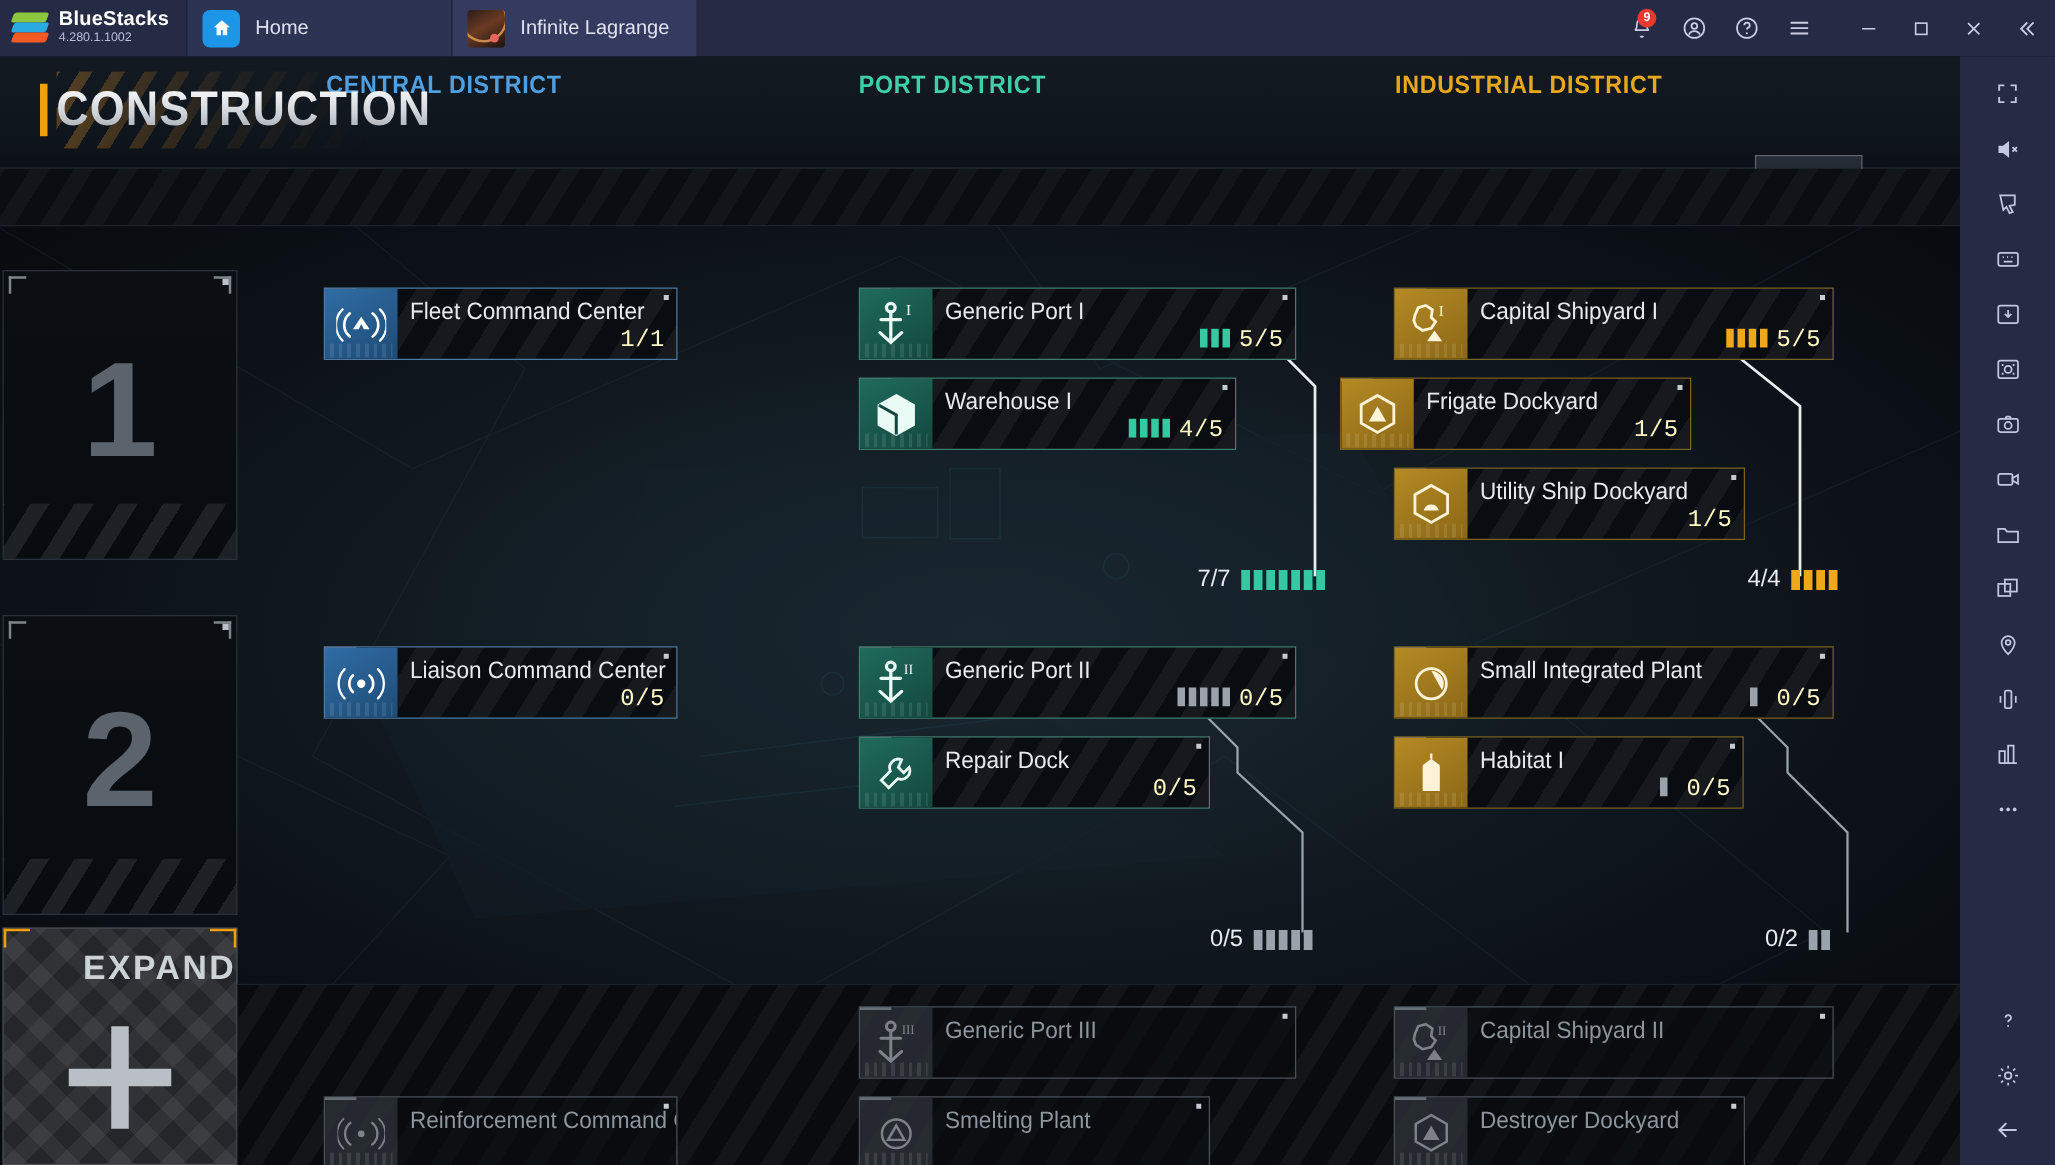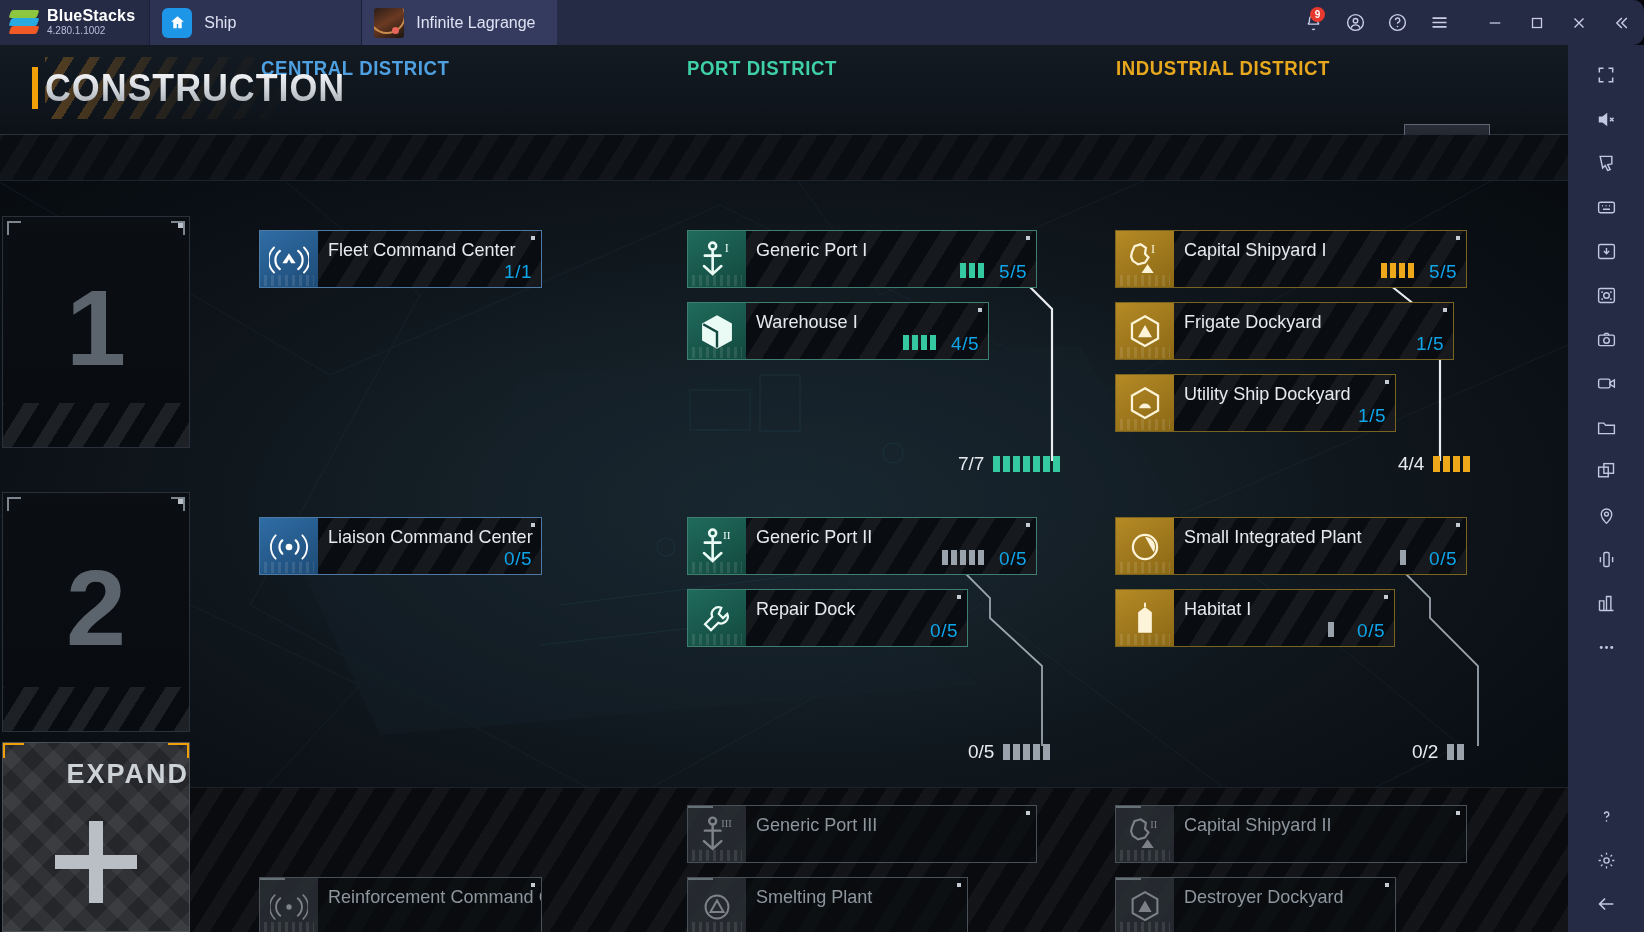--- a/index.html
+++ b/index.html
@@ -10,21 +10,20 @@
     overflow: hidden;
   }
 
   
   .titlebar {
     position: absolute; top: 0; left: 0;
     width: 1644px; height: 45px;
     background: #262b45;
     display: flex; align-items: stretch;
     z-index: 50;
-    border-radius: 11px;
   }
   .bs-logo-wrap {
     display: flex; align-items: center; gap: 9px;
     padding: 0 14px 0 10px;
     background: #262b45;
   }
   .bs-stack { width: 28px; height: 28px; position: relative; }
   .bs-stack i {
     position: absolute; left: 0; width: 28px; height: 8px;
     border-radius: 2px; display: block;
@@ -241,21 +240,21 @@
       repeating-linear-gradient(90deg, rgba(255,255,255,.20) 0 3px, rgba(0,0,0,0) 3px 7px);
     opacity: .5;
   }
   .card .cname {
     position: absolute; left: 68px; top: 8px;
     font-size: 19px; color: #e6eaee; white-space: nowrap;
     transform: scaleX(.95); transform-origin: left center;
   }
   .card .cnt {
     position: absolute; right: 9px; bottom: 4px;
-    font-size: 19px; color: #0ea5e9; letter-spacing: .5px;
+    font-size: 19px; color: #fef9c3; letter-spacing: .5px; font-family: Liberation Mono, monospace;
   }
   .card .bars {
     position: absolute; bottom: 9px; display: flex; gap: 3px; align-items: flex-end;
   }
   .card .bars i { display: block; width: 6px; height: 15px; }
   .card .nub {
     position: absolute; right: 6px; top: 5px; width: 4px; height: 4px; background: #c4cbd2;
   }
   .card .nub-l {
     position: absolute; left: -1px; top: -1px; width: 26px; height: 3px; background: #9aa4ad;
@@ -316,21 +315,21 @@
       <div class="bs-ver">4.280.1.1002</div>
     </div>
   </div>
 
   <div class="tab home">
     <div class="tab-ico home-ico">
       <svg width="17" height="17" viewBox="0 0 24 24">
           <path d="M12 3 3 11h3v9h5v-6h2v6h5v-9h3z" fill="#fff"></path>
         </svg>
     </div>
-    <span class="tab-label">Ship</span>
+    <span class="tab-label">Home</span>
   </div>
 
   <div class="tab active">
     <div class="tab-ico game-ico"></div>
     <span class="tab-label">Infinite Lagrange</span>
   </div>
 
   <div class="tb-spacer"></div>
 
   <div class="tb-icons">
@@ -655,21 +654,21 @@
     <div class="cname">Capital Shipyard I</div>
     <div class="bars" style="right:52px">
       <i class="bar-gold"></i>
         <i class="bar-gold"></i>
         <i class="bar-gold"></i>
         <i class="bar-gold"></i>
     </div>
     <div class="cnt">5/5</div>
   </div>
 
-  <div class="card gold" style="left:1115px; top:257px; width:339px">
+  <div class="card gold" style="left:1072px; top:257px; width:281px">
     <div class="stripes"></div>
     <span class="nub-l"></span>
     <span class="nub"></span>
     <div class="icon">
       <svg width="40" height="40" viewBox="0 0 46 46" fill="none" stroke="#fdf3d8" stroke-width="2.6">
         <path d="M23 5 L38 13.5 V30.5 L23 39 L8 30.5 V13.5 Z"></path>
         <path d="M23 15 L31 29 H15 Z" fill="#fdf3d8" stroke="none"></path>
       </svg>
     </div>
     <div class="cname">Frigate Dockyard</div>

